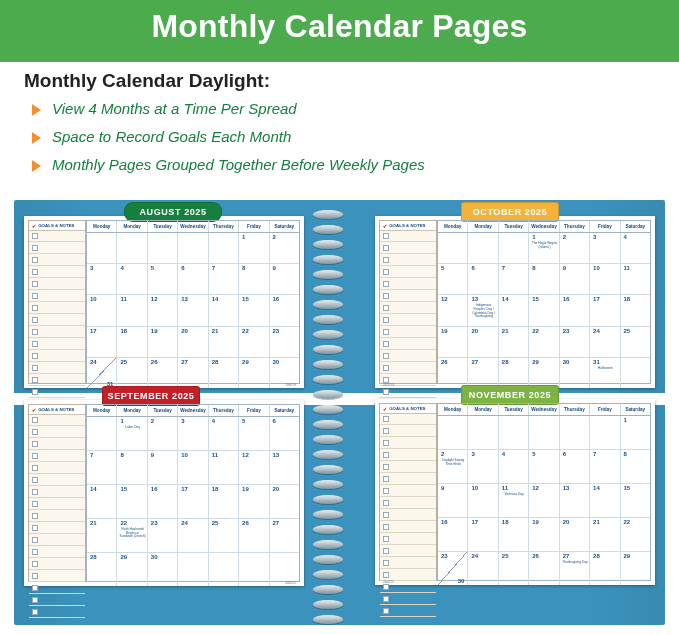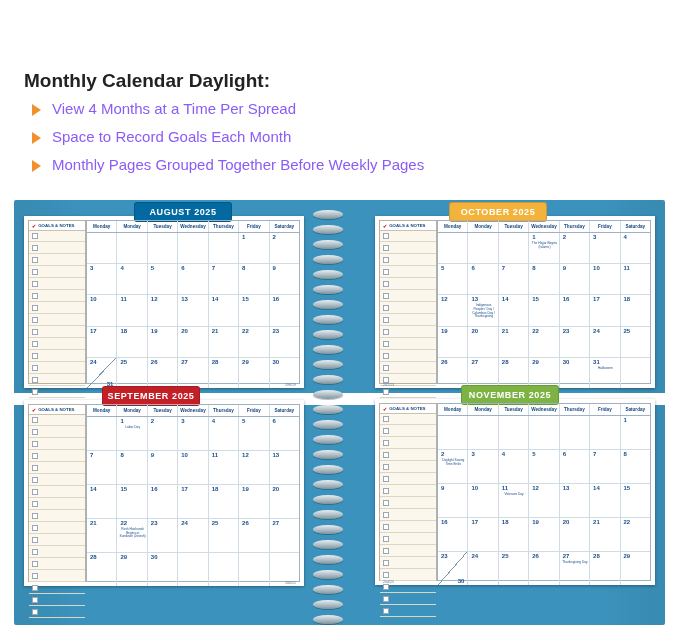--- a/index.html
+++ b/index.html
@@ -31,21 +31,21 @@
   .bullet{position:relative;height:24px;margin-bottom:4px;}
   .bullet .tri{
     position:absolute;left:0;top:4px;
     width:0;height:0;
     border-top:6px solid transparent;
     border-bottom:6px solid transparent;
     border-left:9px solid #f0912d;
   }
   .bullet .btext{
     position:absolute;left:20px;top:0px;
-    font-size:15px;color:#8b5cf6;
+    font-size:15px;color:#15803d;font-style:italic;
   }
 
   
   .photo{
     position:absolute;left:14px;top:200px;width:651px;height:425px;
     background:#3b93bd;
     border-radius:2px;
     overflow:hidden;
   }
   
@@ -131,20 +131,23 @@
   }
   .pagenum{
     position:absolute;bottom:1px;font-size:3.6px;color:#5d7a93;
   }
 </style>
 </head>
 <body>
 
 <div class="page">
 
+  <div class="banner">
+    <div class="banner-title">Monthly Calendar Pages</div>
+  </div>
 
   <div class="section-title">Monthly Calendar Daylight:</div>
   <div class="bullets">
     <div class="bullet">
       <span class="tri"></span>
       <span class="btext">View 4 Months at a Time Per Spread</span>
     </div>
     <div class="bullet">
       <span class="tri"></span>
       <span class="btext">Space to Record Goals Each Month</span>
@@ -153,21 +156,21 @@
       <span class="tri"></span>
       <span class="btext">Monthly Pages Grouped Together Before Weekly Pages</span>
     </div>
   </div>
 
   <div class="photo"></div>
   <div class="mid-gap"></div>
 
   <div id="cal-layer">
       <div class="cal" style="left: 24px; top: 216px; width: 280px; height: 172px;">
-        <div class="month-tab" style="background: #0369a1; left: 110px; width: 96px;">AUGUST 2025</div>
+        <div class="month-tab" style="background: #15803d; left: 100px; width: 96px; border-radius: 9px;">AUGUST 2025</div>
         <div class="goals">
           <div class="goals-hd">
             <span class="chk">✔</span>
             <span>GOALS &amp; NOTES</span>
           </div>
           <div class="goals-lines">
             <div class="gline"></div>
             <div class="gline"></div>
             <div class="gline"></div>
             <div class="gline"></div>
@@ -302,21 +305,21 @@
               <span class="num">29</span>
             </div>
             <div class="cell">
               <span class="num">30</span>
             </div>
           </div>
         </div>
         <div class="pagenum" style="right: 8px;">198/19</div>
       </div>
       <div class="cal" style="left: 375px; top: 216px; width: 280px; height: 172px;">
-        <div class="month-tab" style="background: rgb(243, 179, 59); left: 74px; width: 96px;">OCTOBER 2025</div>
+        <div class="month-tab" style="background: rgb(243, 179, 59); left: 86px; width: 96px;">OCTOBER 2025</div>
         <div class="goals">
           <div class="goals-hd">
             <span class="chk">✔</span>
             <span>GOALS &amp; NOTES</span>
           </div>
           <div class="goals-lines">
             <div class="gline"></div>
             <div class="gline"></div>
             <div class="gline"></div>
             <div class="gline"></div>

